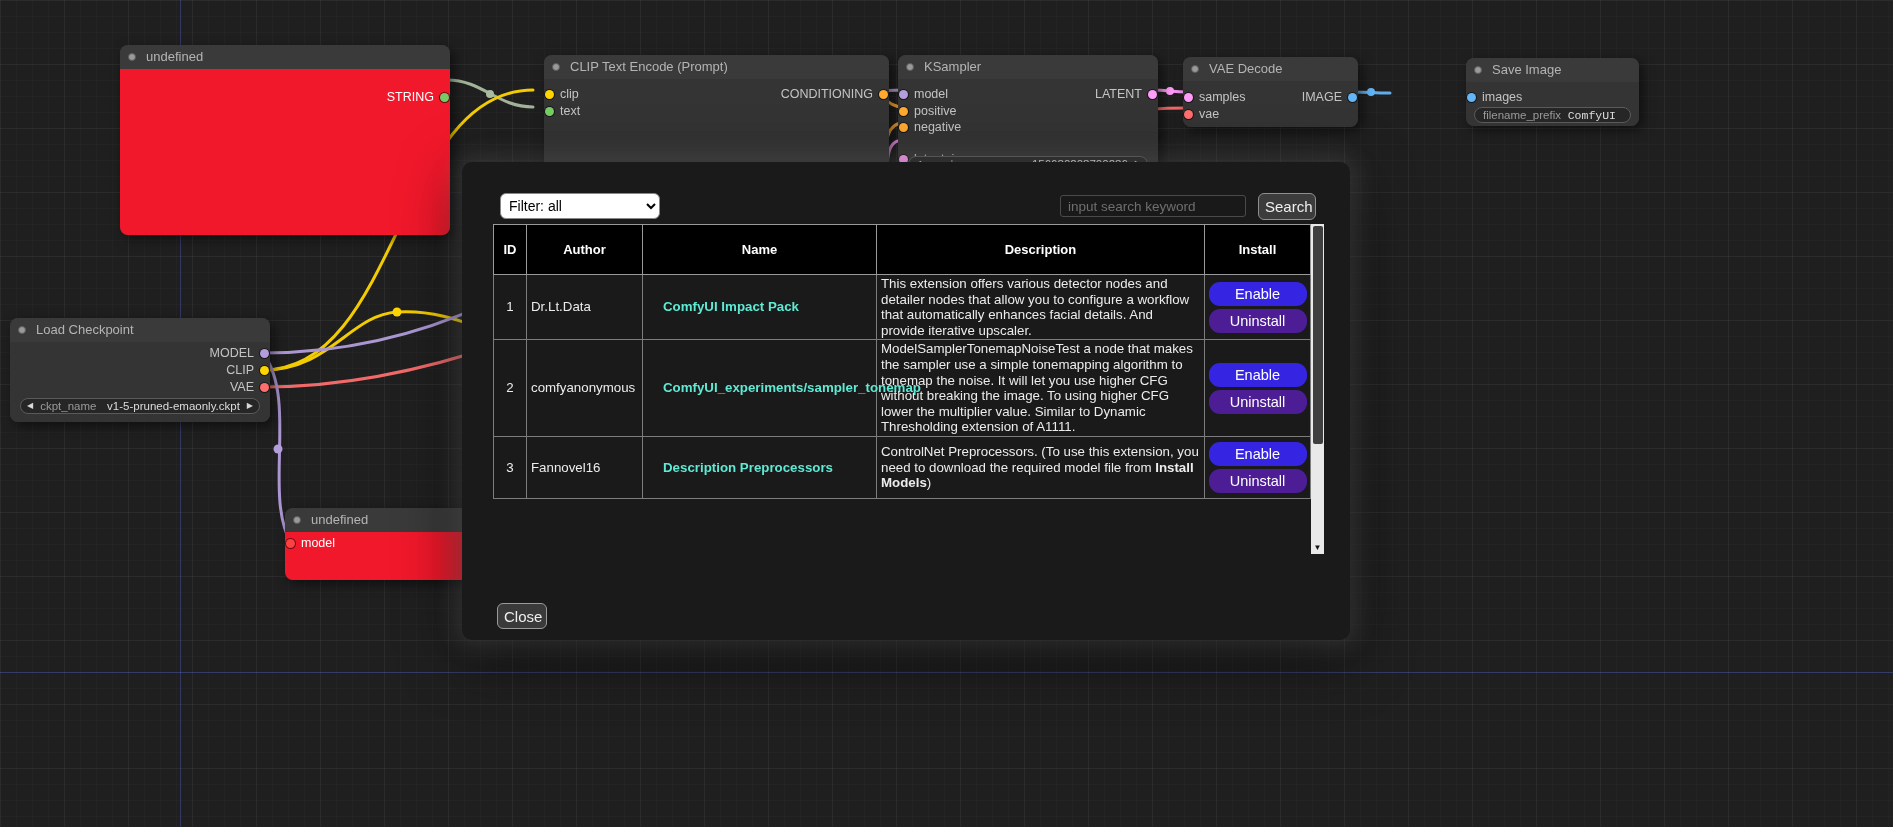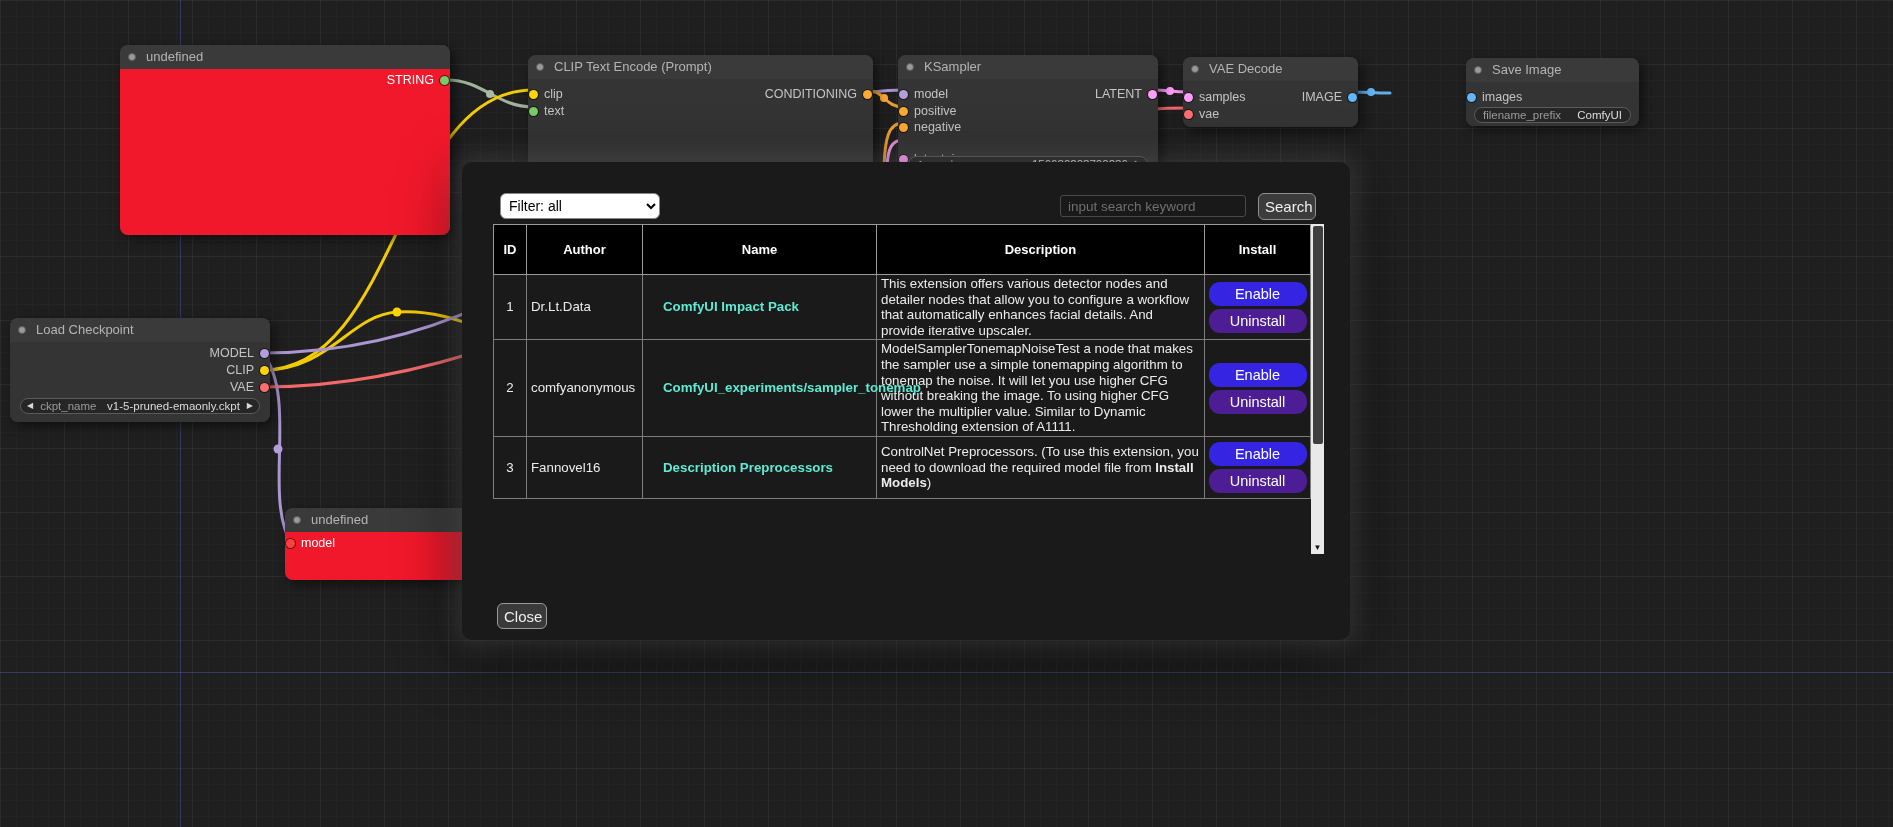--- a/index.html
+++ b/index.html
@@ -45,21 +45,21 @@
   .pin-cond{background:#FFA931;}  .pin-latent{background:#FF9CF9;} .pin-image{background:#64B5F6;}
   .pin-string{background:#77cc66;} .pin-error{background:#ff4040;}
 
   .widget{position:absolute;display:flex;align-items:center;background:#262626;
           border:1px solid #5a5a5a;border-radius:9px;font-size:11.5px;color:#bbb;
           padding:0 6px;box-sizing:border-box;height:16px;white-space:nowrap;}
   .widget .arr{font-size:8px;color:#d8d8d8;line-height:16px;}
   .widget .wlabel{color:#9a9a9a;margin-left:7px;}
   .widget .wvalue{margin-left:auto;color:#dcdcdc;margin-right:7px;}
   .widget.noarrow .wlabel{margin-left:2px;}
-  .widget.noarrow .wvalue{margin-right:2px;}
+  .widget.noarrow .wvalue{margin-right:8px;font-family:Liberation Mono, monospace;}
 
   
   .dialog{position:absolute;left:462px;top:162px;width:888px;height:478px;z-index:10;
           background:#1a1a1a;border-radius:10px;
           box-shadow:0 0 26px 6px rgba(210,210,210,0.16), 0 14px 60px rgba(0,0,0,0.65);}
   .filter-select{position:absolute;left:38px;top:31px;width:160px;height:26px;
                  background:#ffffff;color:#000;border:1px solid #888;border-radius:6px;
                  font-size:14px;font-family:inherit;padding:1px 4px;}
   .search-input{position:absolute;left:598px;top:33px;width:186px;height:22px;box-sizing:border-box;
                 background:#191919;border:1px solid #4a4a4a;border-radius:3px;color:#cfcfcf;
@@ -119,28 +119,28 @@
       <circle cx="1371" cy="92" r="4" fill="#64B5F6"></circle>
     </g>
   </svg>
 
   <div class="node" style="left:120px;top:45px;width:330px;">
     <div class="node-header">
       <span class="collapse-dot"></span>
       <span>undefined</span>
     </div>
     <div class="node-body red-body" style="height:166px;">
-      <div class="slot out" style="top:3px;">
+      <div class="slot out" style="top:20px;">
         <span>STRING</span>
         <span class="pin pin-string"></span>
       </div>
     </div>
   </div>
 
-  <div class="node" style="left:528px;top:55px;width:345px;">
+  <div class="node" style="left:544px;top:55px;width:345px;">
     <div class="node-header">
       <span class="collapse-dot"></span>
       <span>CLIP Text Encode (Prompt)</span>
     </div>
     <div class="node-body" style="height:112px;">
       <div class="slot in" style="top:7px;">
         <span class="pin pin-clip"></span>
         <span>clip</span>
       </div>
       <div class="slot in" style="top:24px;">

